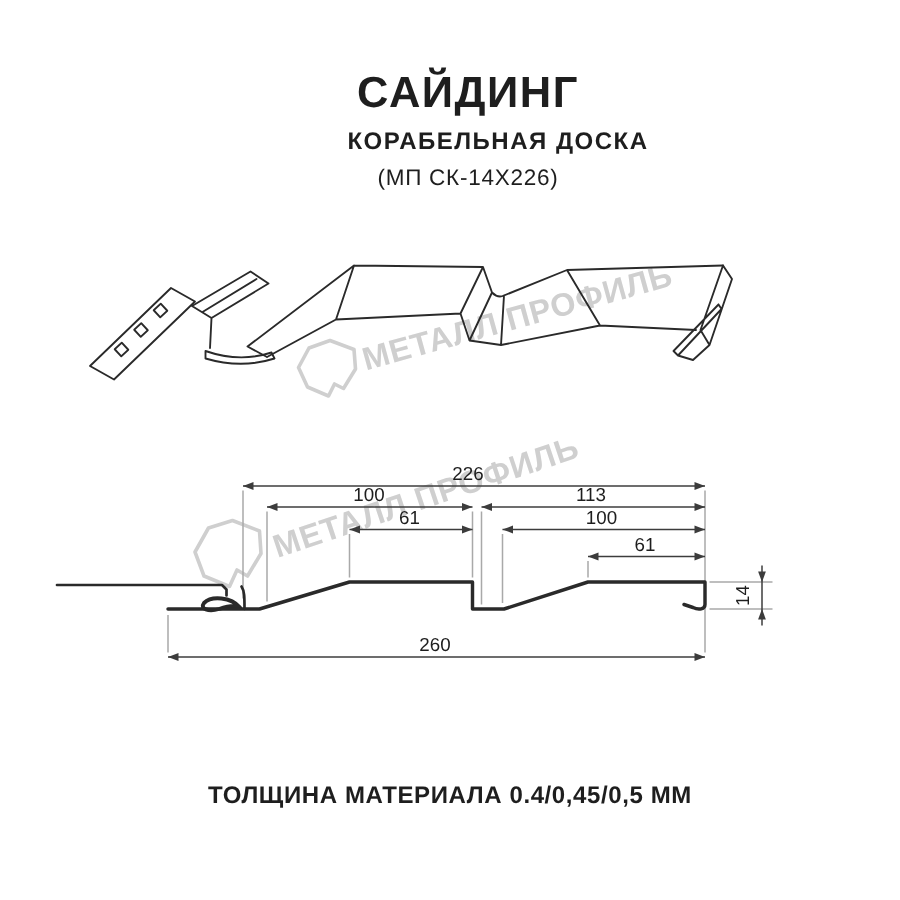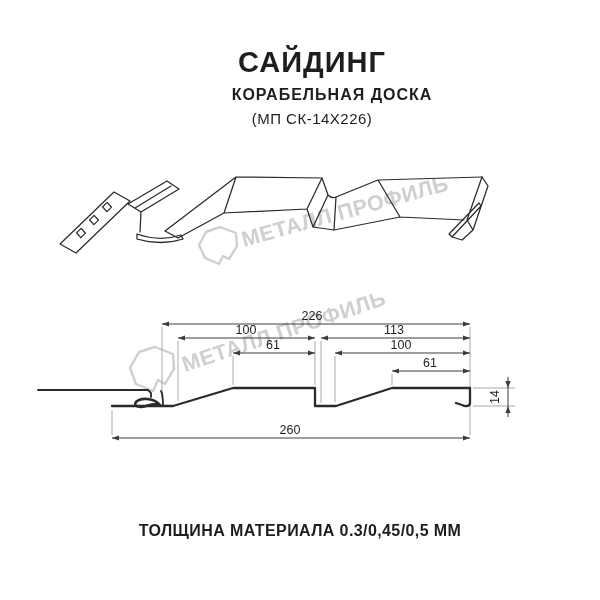--- a/index.html
+++ b/index.html
@@ -145,14 +145,14 @@
 
       <g>
         <path class="dim" d="M508,377 V417"></path>
         <polygon class="arr" points="508,388 505.4,381 510.6,381"></polygon>
         <polygon class="arr" points="508,406 505.4,413 510.6,413"></polygon>
         <text class="dim-label" transform="translate(499,397) rotate(-90)">14</text>
       </g>
     </g>
   </svg>
 
-  <div class="footer">ТОЛЩИНА МАТЕРИАЛА 0.3/0,45/0,5 ММ</div>
+  <div class="footer">ТОЛЩИНА МАТЕРИАЛА 0.4/0,45/0,5 ММ</div>
 </div>
 
 </body></html>

